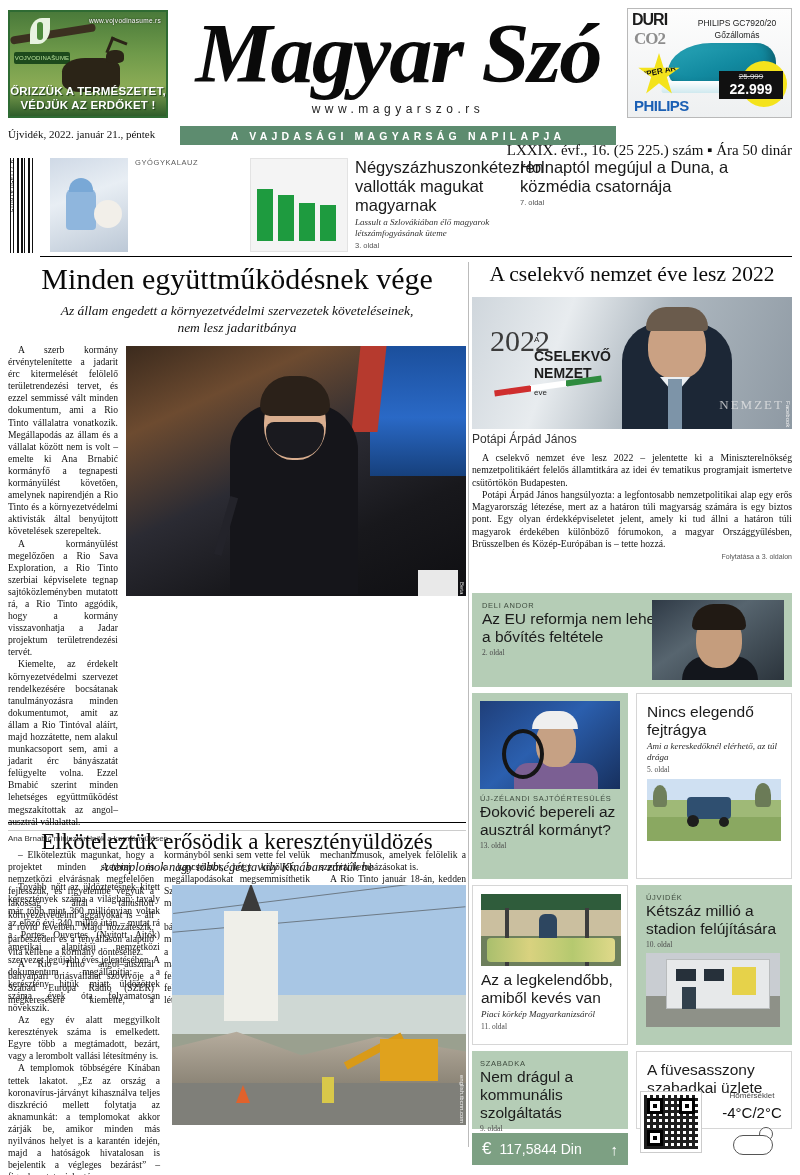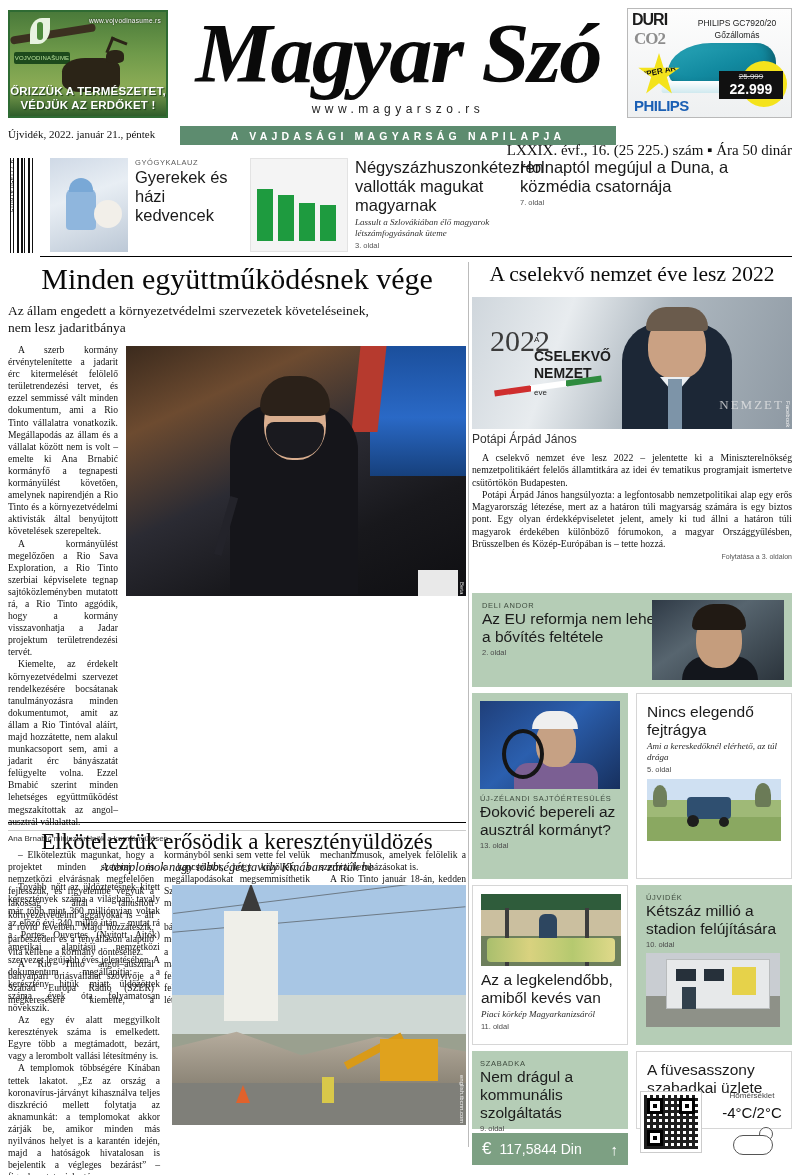--- a/index.html
+++ b/index.html
@@ -159,22 +159,22 @@
   
   .lead-left{ position:absolute; left:8px; top:262px; width:458px; }
   .lead-right{ position:absolute; left:472px; top:262px; width:320px; }
   .vdiv{ position:absolute; left:468px; top:262px; bottom:28px; border-left:1px solid #bbb; }
 
   .lead-title{
     font-family:"Liberation Serif",serif; font-size:30px; line-height:34px;
     text-align:center; color:#0a0a0a; font-weight:normal;
   }
   .lead-sub{
-    font-family:"Liberation Serif",serif; font-size:13.5px;
-    line-height:17px; color:#111; margin-top:6px;
+    font-family:"Liberation Serif",serif; font-style:italic; font-size:13.5px;
+    line-height:17px; text-align:center; color:#111; margin-top:6px;
   }
   .lead-body{ margin-top:8px; position:relative; }
 
   .photo-main{
     float:right; width:340px; height:250px; margin:2px 0 4px 8px;
     background:linear-gradient(155deg,#3b2a1d 0%,#6d4b30 22%,#2b2b33 48%,#18181c 72%,#0f0f12 100%);
     position:relative;
   }
   .photo-main .flag{position:absolute;right:0;top:0;width:96px;height:130px;background:linear-gradient(180deg,#1b4f9c 0%,#2a69c6 55%,#16407c 100%);}
   .photo-main .flagred{position:absolute;right:84px;top:0;width:26px;height:86px;background:#b63a2e;transform:skewX(-6deg);}
@@ -230,21 +230,21 @@
   .r-body{ margin-top:6px; font-family:"Liberation Serif",serif; font-size:9.7px; line-height:12.3px; text-align:justify; color:#111; }
   .r-body p{ text-indent:10px; margin:0; }
 
   
   .promo{ position:absolute; font-family:"Liberation Sans",sans-serif; }
   .pg{ background:#b5cdb6; }
   .pw{ background:#ffffff; border:1px solid #d6d6d6; }
   .promo .pkicker{ font-size:7.5px; letter-spacing:.7px; color:#3e4b3e; }
   .promo .phead{ font-size:15.5px; line-height:18px; color:#1b1b1b; }
   .promo .psub{ font-family:"Liberation Serif",serif; font-style:italic; font-size:9px; line-height:11px; color:#2a2a2a; margin-top:2px;}
-  .promo .ppage{ font-size:7.5px; color:#4a4a4a; margin-top:2px; }
+  .promo .ppage{ font-size:7.5px; color:#4a4a4a; margin-top:2px;font-family:Liberation Serif, serif; }
 
   .box-deli{ left:472px; top:593px; width:320px; height:94px; padding:8px 10px; }
   .box-deli .ph{position:absolute;right:8px;top:7px;width:132px;height:80px;background:linear-gradient(145deg,#2f3a46 0%,#57656f 40%,#2b343c 100%);overflow:hidden;}
   .box-deli .ph .f{position:absolute;left:44px;top:12px;width:46px;height:56px;background:#c59d7d;border-radius:48% 48% 44% 44%;}
   .box-deli .ph .h{position:absolute;left:40px;top:4px;width:54px;height:26px;background:#211a14;border-radius:28px 28px 6px 6px;}
   .box-deli .ph .b{position:absolute;left:30px;top:56px;width:76px;height:30px;background:#13161c;border-radius:24px 24px 0 0;}
 
   .box-djok{ left:472px; top:693px; width:156px; height:186px; padding:8px; }
   .box-djok .ph{width:140px;height:88px;background:linear-gradient(140deg,#1f3f7a 0%,#2b5fae 45%,#17305e 100%);position:relative;overflow:hidden;}
   .box-djok .ph .head{position:absolute;left:56px;top:18px;width:40px;height:48px;background:#c6a184;border-radius:46% 46% 42% 42%;}
@@ -395,21 +395,20 @@
   <div class="teasers">
 
     <div class="teaser t1">
       <div class="thumb">
         <div class="kid"></div>
         <div class="hat"></div>
         <div class="dog"></div>
       </div>
       <div class="txt">
         <div class="kicker">GYÓGYKALAUZ</div>
-        <div class="tz-head">Gyerekek és házi kedvencek</div>
       </div>
     </div>
 
     <div class="teaser t2">
       <div class="thumb">
         <div class="minichart">
           <i style="height:52px"></i>
             <i style="height:46px"></i>
             <i style="height:38px"></i>
             <i style="height:36px"></i>

